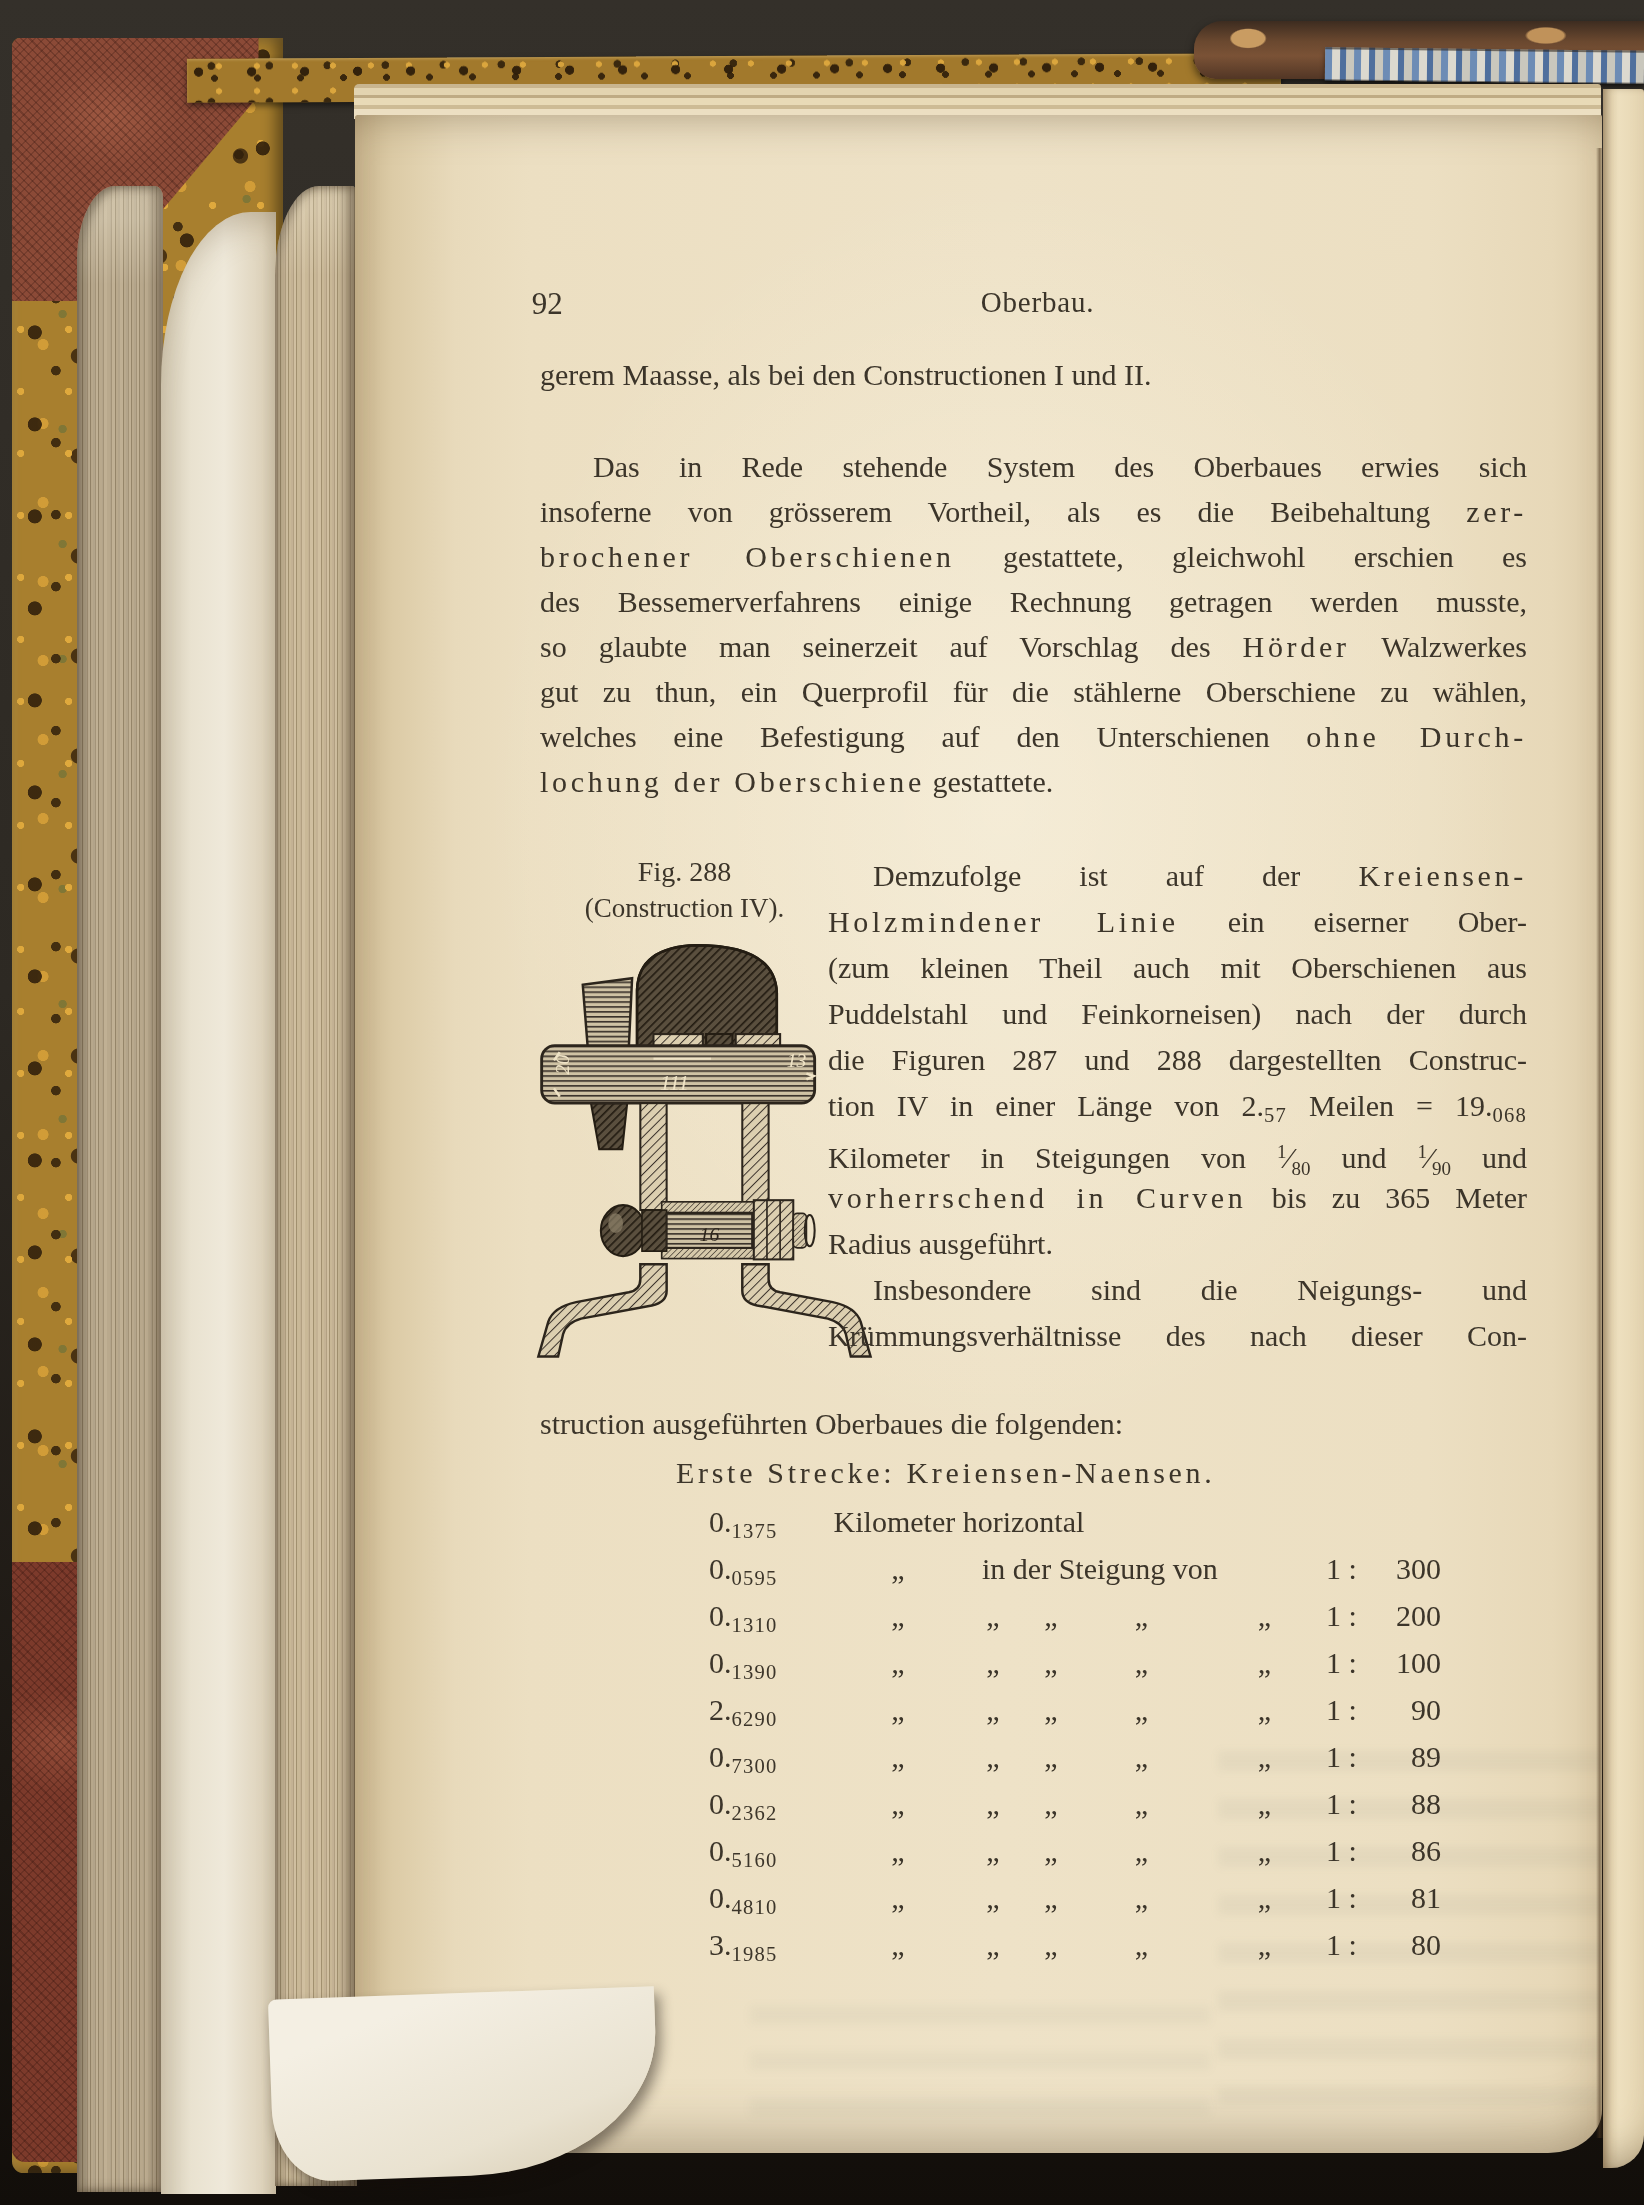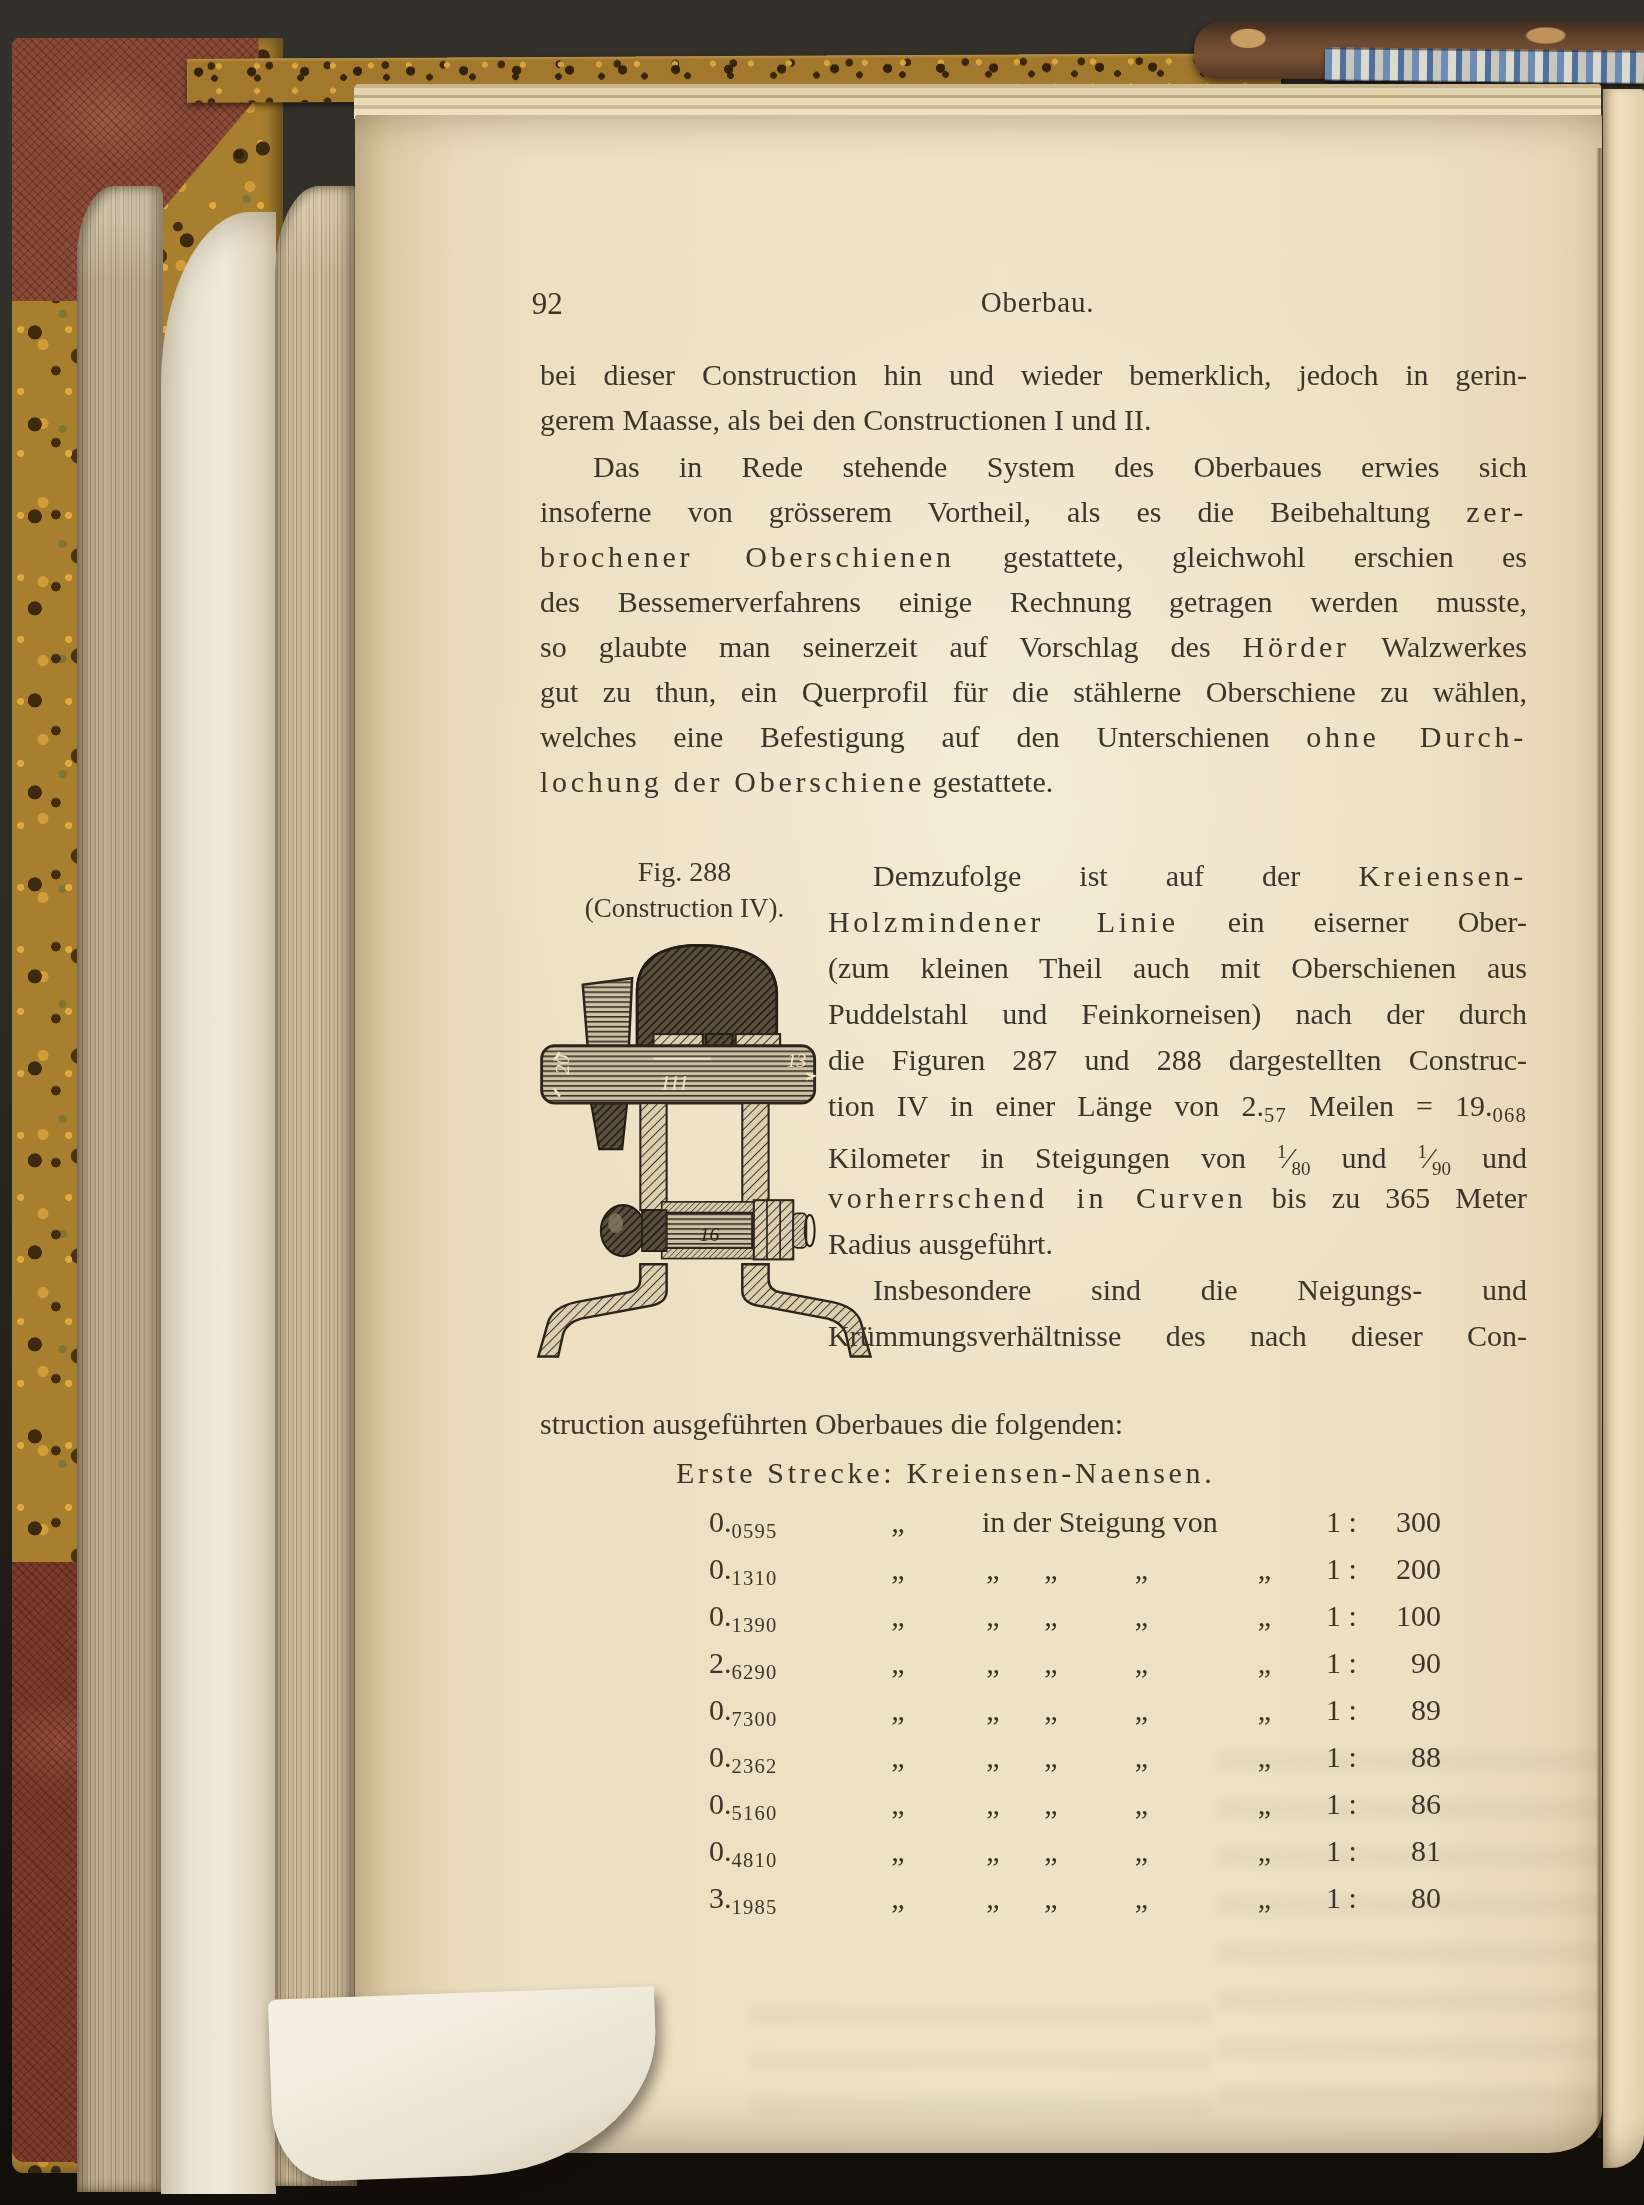--- a/index.html
+++ b/index.html
@@ -172,21 +172,20 @@
   <div class="abs ghost ghost1"></div>
   <div class="abs ghost ghost2"></div>
 
   <div class="content">
     <div class="header-row">
       <span class="pageno">92</span>
       <span class="runhead">Oberbau.</span>
     </div>
 
     <div class="block p1">
-        <div class="line just">bei dieser Construction hin und wieder bemerklich, jedoch in gerin-</div>
         <div class="line">gerem Maasse, als bei den Constructionen I und II.</div>
       </div>
     <div class="block p2">
         <div class="line just" style="text-indent: 53px;">Das in Rede stehende System des Oberbaues erwies sich</div>
         <div class="line just">insoferne von grösserem Vortheil, als es die Beibehaltung <span class="sp">zer-</span></div>
         <div class="line just"><span class="sp">brochener Oberschienen</span> gestattete, gleichwohl erschien es</div>
         <div class="line just">des Bessemerverfahrens einige Rechnung getragen werden musste,</div>
         <div class="line just">so glaubte man seinerzeit auf Vorschlag des <span class="sp">Hörder</span> Walzwerkes</div>
         <div class="line just">gut zu thun, ein Querprofil für die stählerne Oberschiene zu wählen,</div>
         <div class="line just">welches eine Befestigung auf den Unterschienen <span class="sp">ohne Durch-</span></div>
@@ -272,20 +271,24 @@
     </div>
 
     <div class="block after">
         <div class="line">struction ausgeführten Oberbaues die folgenden:</div>
       </div>
     <div class="block heading">
         <div class="line"><span class="sp">Erste Strecke: Kreiensen-Naensen.</span></div>
       </div>
     <div class="gtable">
         <div class="trow">
+          <div class="tv">0.<span class="vd">1375</span></div>
+          <div class="tfirst">Kilometer horizontal</div>
+        </div>
+        <div class="trow">
           <div class="tv">0.<span class="vd">0595</span></div>
           <div class="tc1 ditto">„</div>
           <div class="tphrase">in der Steigung von</div>
           <div class="trat">
             <span>1 :</span>
             <span>300</span>
           </div>
         </div>
         <div class="trow">
           <div class="tv">0.<span class="vd">1310</span></div>

